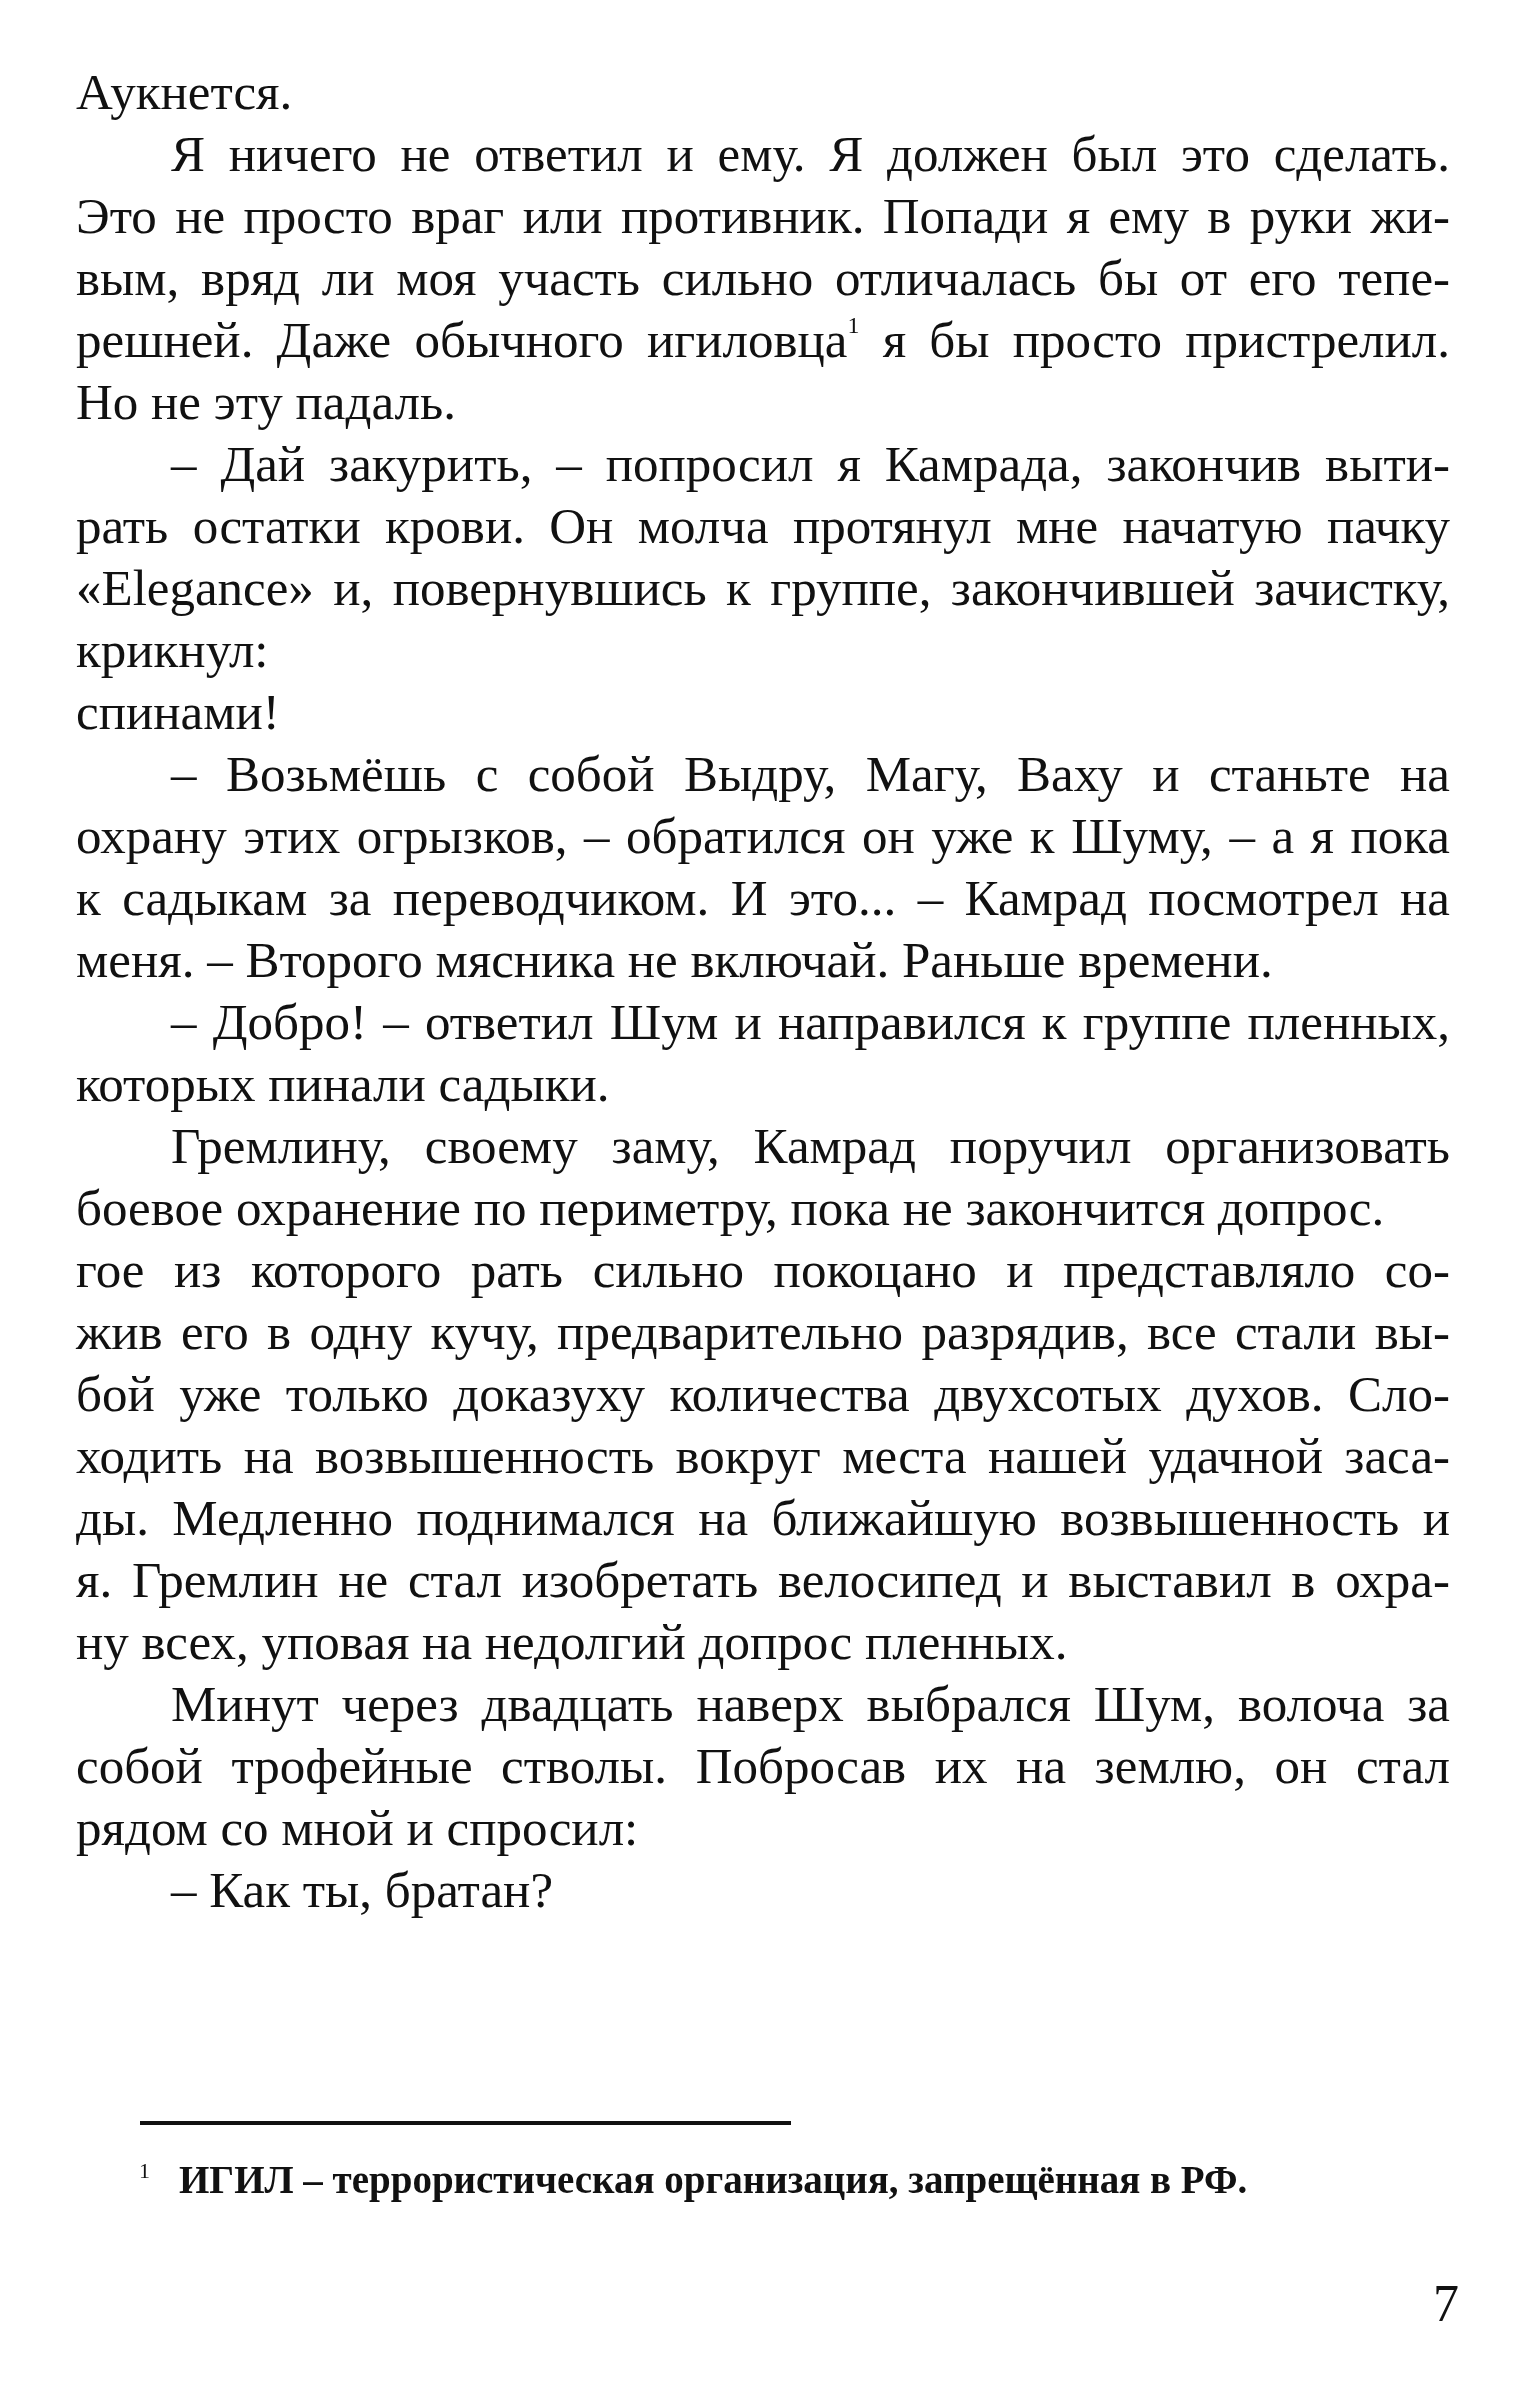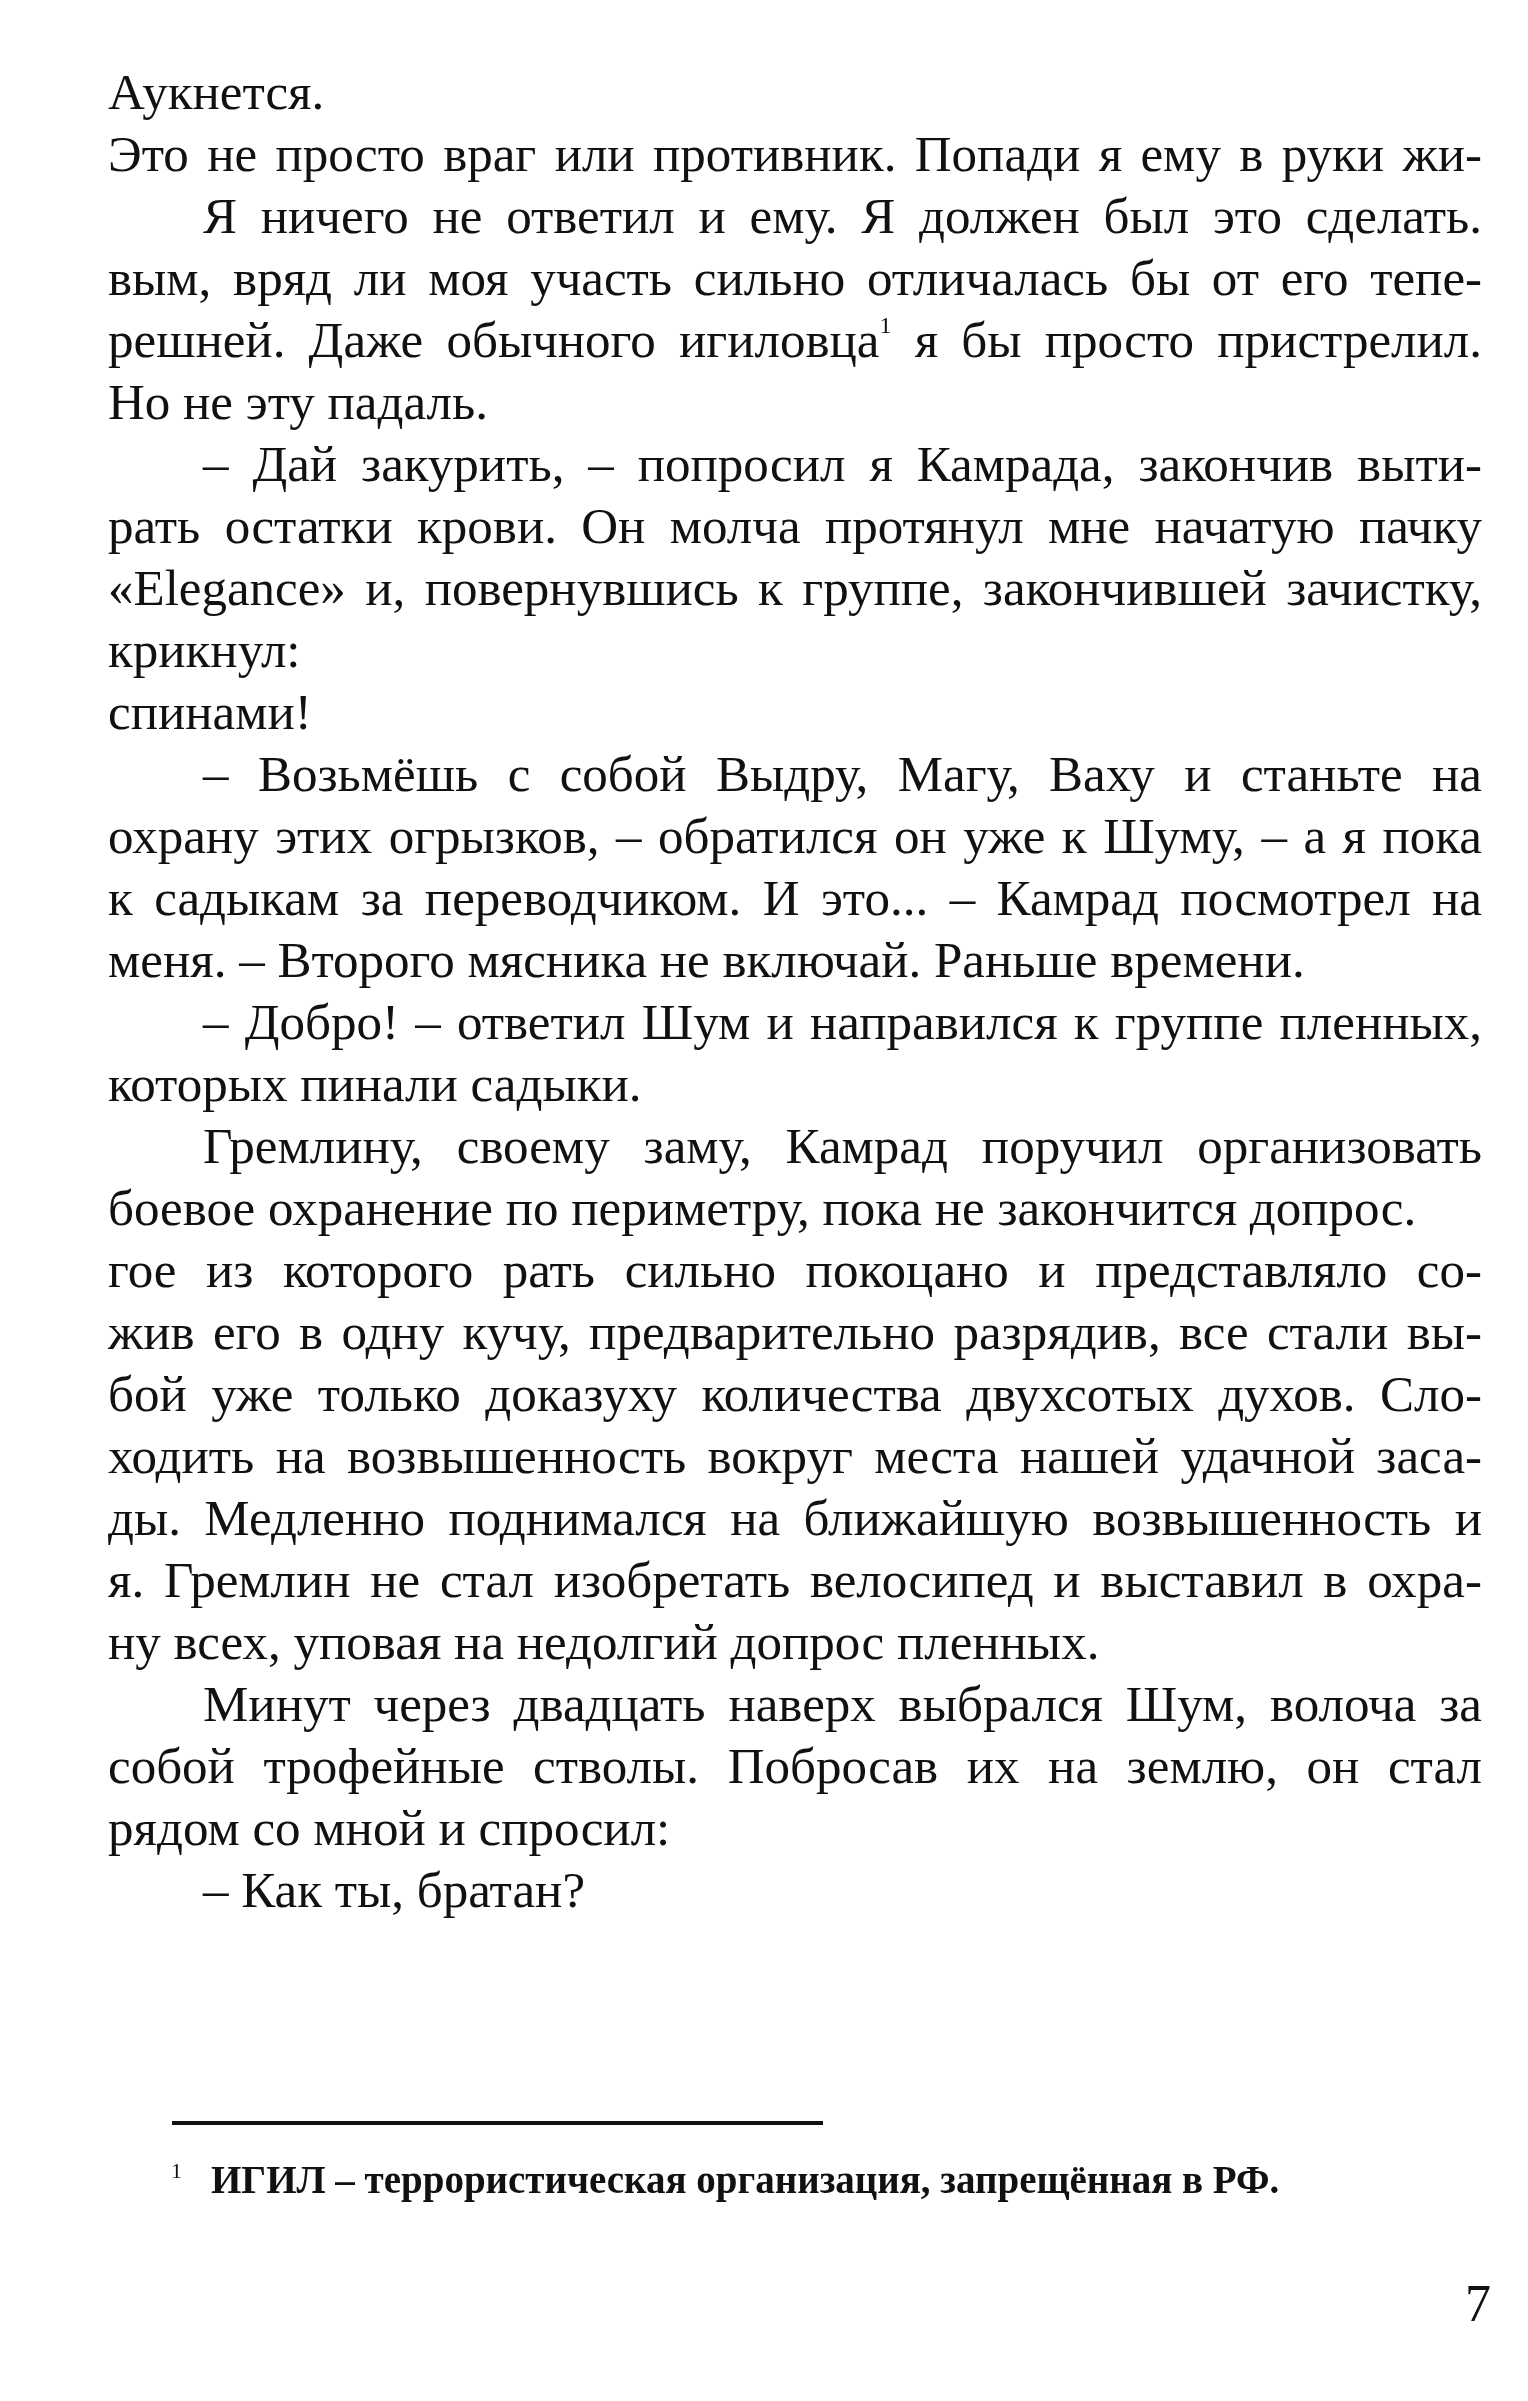--- a/index.html
+++ b/index.html
@@ -14,21 +14,20 @@
     overflow: hidden;
     color: #111111;
     font-family: "Liberation Serif", "DejaVu Serif", serif;
   }
   .page {
     position: absolute;
     left: 0; top: 0;
     width: 1274px;
     height: 2401px;
     background: #ffffff;
-    margin-left: 32px;
   }
   .body-text {
     position: absolute;
     left: 76px;
     top: 61px;
     width: 1374px;
     font-size: 51px;
     line-height: 62px;
   }
   .line {
@@ -91,22 +90,22 @@
     width: 37px;
     text-align: right;
   }
 </style>
 </head>
 <body>
 
 <div class="page">
   <div class="body-text">
     <span class="line last">Аукнется.</span>
+    <span class="line indent">Я ничего не ответил и ему. Я должен был это сделать.</span>
     <span class="line">Это не просто враг или противник. Попади я ему в руки жи-</span>
-    <span class="line indent">Я ничего не ответил и ему. Я должен был это сделать.</span>
     <span class="line">вым, вряд ли моя участь сильно отличалась бы от его тепе-</span>
     <span class="line"><span>решней. Даже обычного игиловца</span><sup class="fn-ref">1</sup><span> я бы просто пристрелил.</span></span>
     <span class="line last">Но не эту падаль.</span>
     <span class="line indent">– Дай закурить, – попросил я Камрада, закончив выти-</span>
     <span class="line">рать остатки крови. Он молча протянул мне начатую пачку</span>
     <span class="line">«Elegance» и, повернувшись к группе, закончившей зачистку,</span>
     <span class="line last">крикнул:</span>
     <span class="line last">спинами!</span>
     <span class="line indent">– Возьмёшь с собой Выдру, Магу, Ваху и станьте на</span>
     <span class="line">охрану этих огрызков, – обратился он уже к Шуму, – а я пока</span>

